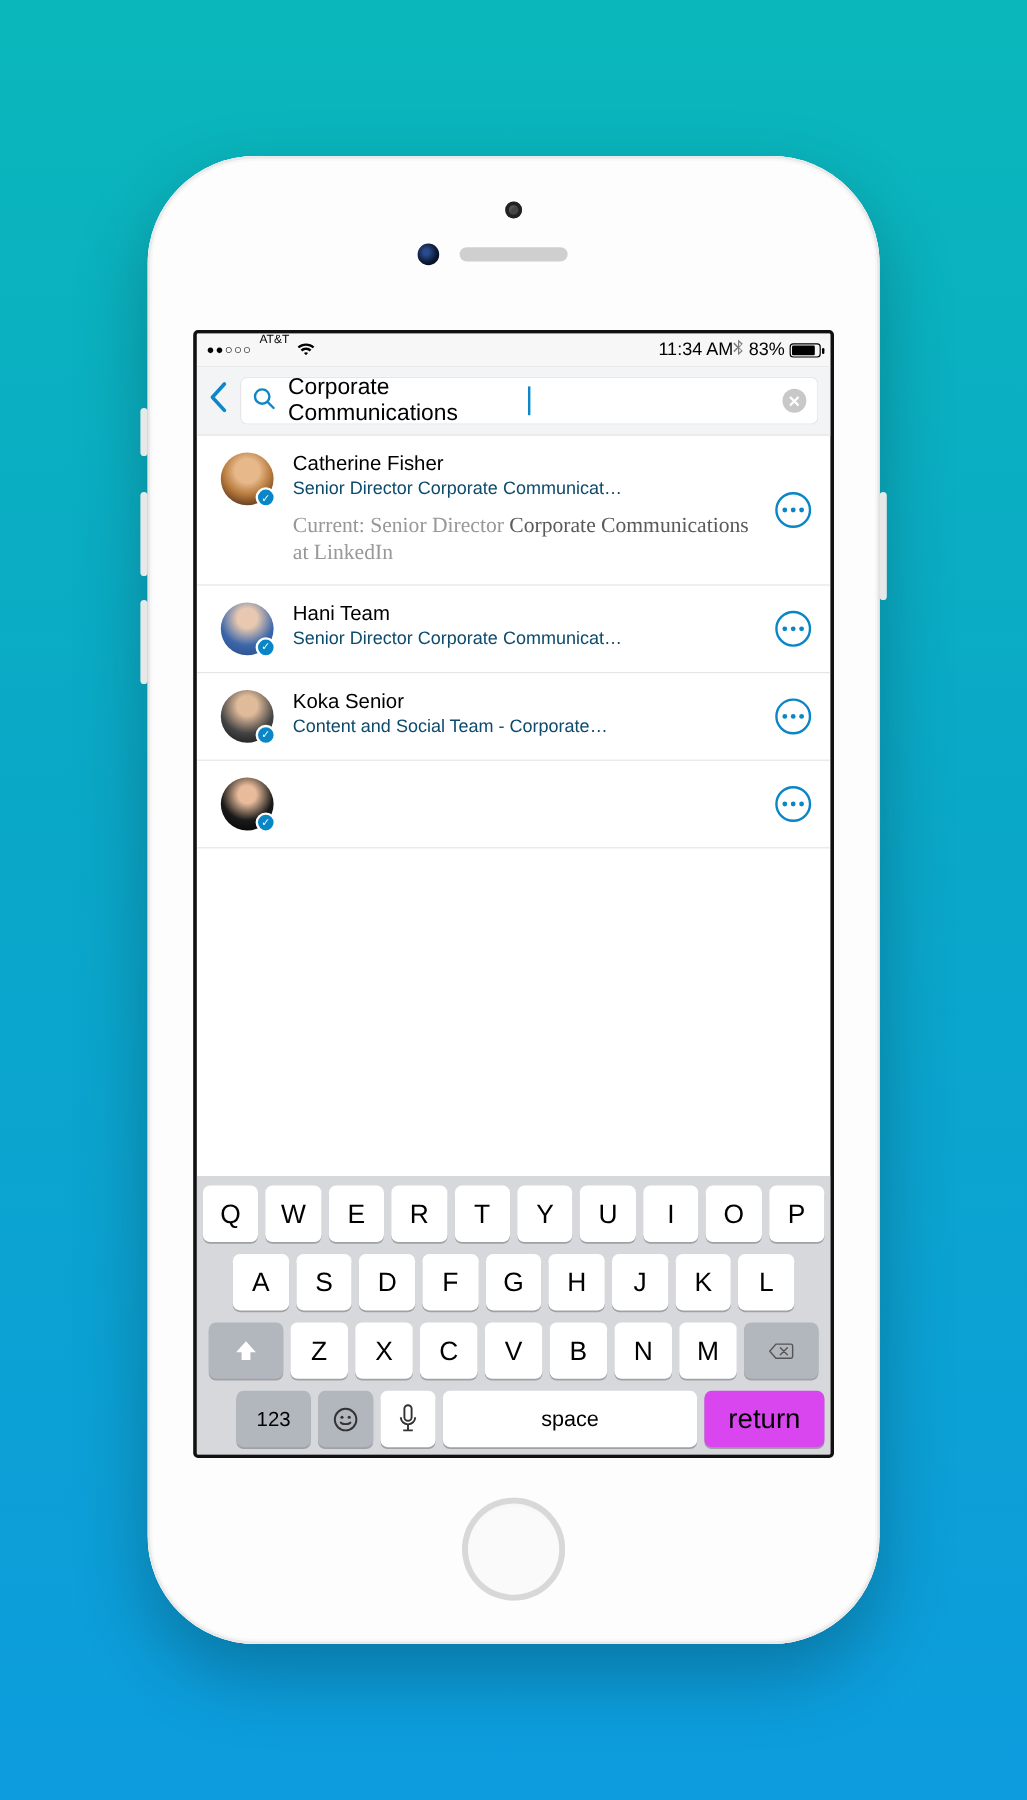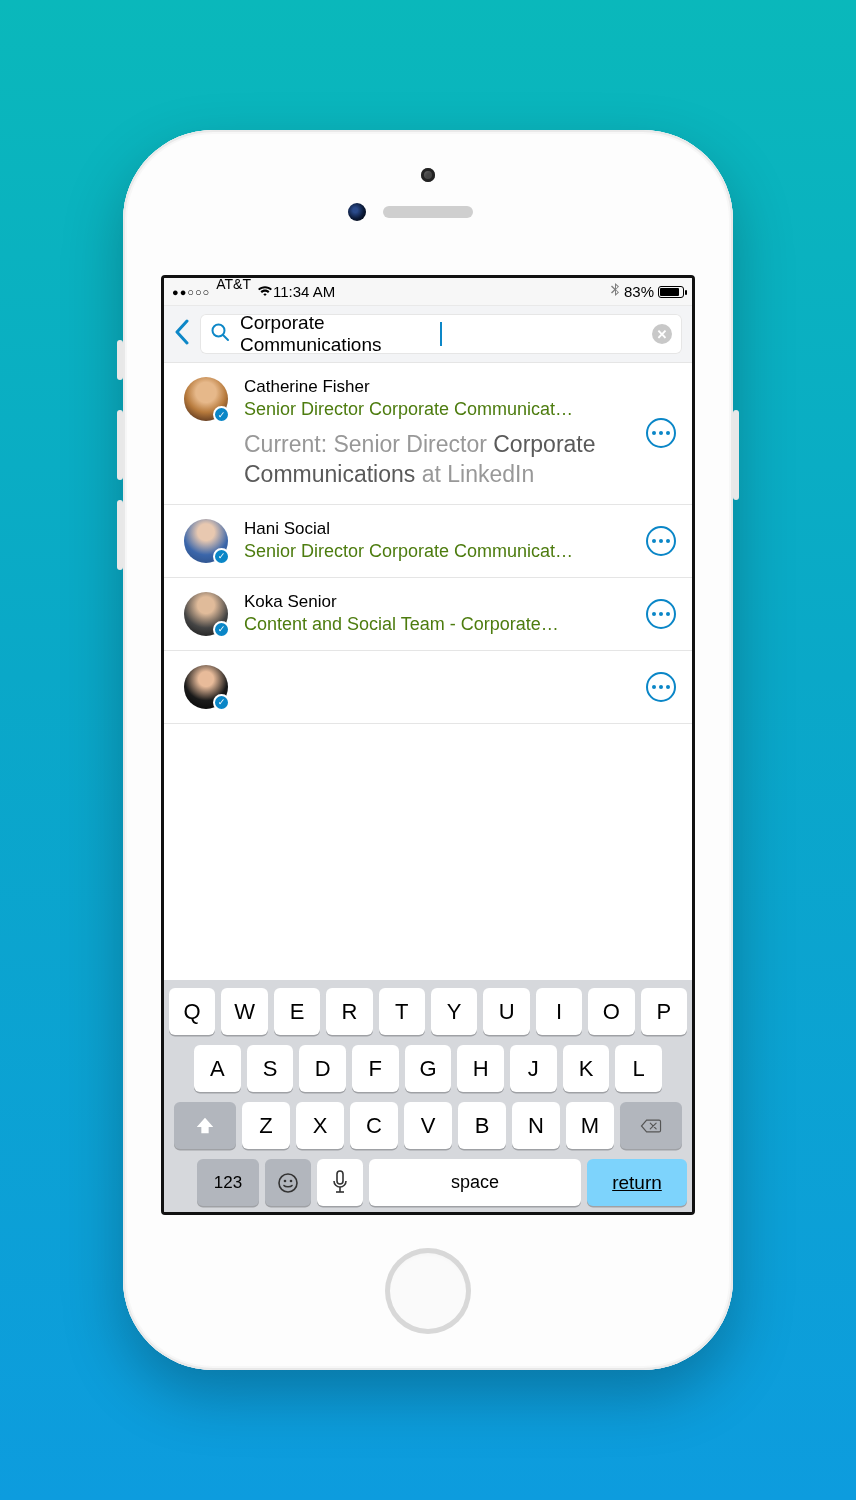--- a/index.html
+++ b/index.html
@@ -71,23 +71,23 @@
   
   .statusbar{
     height:28px;
     background:#f7f7f7;
     border-bottom:1px solid #e9e9e9;
     display:flex; align-items:center;
     font-size:15px; color:#000;
     padding:0 8px;
   }
   .statusbar .sig{font-size:11px; letter-spacing:1px;}
-  .statusbar .carrier{margin:0 6px 16px 6px; font-size:14px;}
+  .statusbar .carrier{margin:0 6px 16px 6px; font-size:10px;}
   .statusbar .wifi{font-size:14px;}
-  .statusbar .clock{flex:1; text-align:left; font-weight:500;}
+  .statusbar .clock{flex:1; text-align:right; font-weight:500;}
   .statusbar .bt{color:#7f7f7f; font-size:14px; margin-right:4px;}
   .statusbar .pct{margin-right:4px;}
   .battery{
     width:26px; height:12px; border:1.5px solid #000; border-radius:3px;
     position:relative;
   }
   .battery::after{content:""; position:absolute; right:-4px; top:3px; width:2.5px; height:5px; background:#000; border-radius:1px;}
   .battery .fill{position:absolute; left:1px; top:1px; bottom:1px; width:80%; background:#000; border-radius:1px;}
 
   
@@ -138,22 +138,22 @@
   .avatar.a4{background:radial-gradient(circle at 50% 32%, #e8bb9a 20%, #1a1a1a 58%, #000 100%);}
   .badge{
     position:absolute; right:-2px; bottom:-2px;
     width:17px; height:17px; border-radius:50%;
     background:#0a86c7; border:2px solid #fff;
     display:flex; align-items:center; justify-content:center;
     color:#fff; font-size:9px;
   }
   .text-col{grid-column:2; min-width:0;}
   .name{font-size:17px; color:#000; font-weight:400; white-space:nowrap; overflow:hidden; text-overflow:ellipsis;}
-  .title{font-size:18px; color:#4d7c0f; white-space:nowrap; overflow:hidden; text-overflow:ellipsis; margin-top:2px;}
-  .current{font-size:23px; color:#989898; margin-top:10px; line-height:1.3;}
+  .title{font-size:15px; color:#0c4a6e; white-space:nowrap; overflow:hidden; text-overflow:ellipsis; margin-top:2px;}
+  .current{font-size:18px; color:#989898; margin-top:10px; line-height:1.3;font-family:Liberation Serif, serif;}
   .current .hl{color:#5a5a5a;}
   .more{
     grid-column:3; grid-row:1;
     width:30px; height:30px; border:2px solid #0a86c7; border-radius:50%;
     color:#0a86c7;
     display:flex; align-items:center; justify-content:center;
     font-size:18px; align-self:center;
   }
   .more-dots{display:flex; gap:3px;}
   .more-dots span{width:4px; height:4px; border-radius:50%; background:#0a86c7;}
@@ -175,21 +175,21 @@
   .krow.r2 .key{max-width:48px;}
   .krow.r3 .key{max-width:48px;}
   .key.graywide{background:#b2b6bd; min-width:62px; flex:0 0 62px;}
   .krow.r3 .key.graywide svg{width:22px;height:22px;}
   .krow.r4{gap:6px; margin-bottom:0;padding-left:28px;}
   .krow.r4 .key{height:47px;}
   .key.k123{flex:0 0 62px; background:#b2b6bd; font-size:17px;}
   .key.kemoji{flex:0 0 46px; background:#b2b6bd; font-size:22px;}
   .key.kmic{flex:0 0 46px; background:#fff; font-size:22px;}
   .key.kspace{flex:1; font-size:18px;}
-  .key.kreturn{flex:0 0 100px; background:#7dd3fc; font-size:19px;text-decoration:underline;}
+  .key.kreturn{flex:0 0 100px; background:#d946ef; font-size:23px;}
 </style>
 </head>
 <body>
 
 <div class="phone">
   <div class="side-btn l1"></div>
     <div class="side-btn l2"></div>
     <div class="side-btn l3"></div>
     <div class="side-btn r1"></div>
   <div class="camera"></div>
@@ -259,21 +259,21 @@
               <span></span>
             </span>
           </div>
       </div>
 
       <div class="result">
         <div class="avatar a2">
             <span class="badge">✓</span>
           </div>
         <div class="text-col">
-          <div class="name">Hani Social</div>
+          <div class="name">Hani Team</div>
           <div class="title">Senior Director Corporate Communicat…</div>
         </div>
         <div class="more">
             <span class="more-dots">
               <span></span>
               <span></span>
               <span></span>
             </span>
           </div>
       </div>

